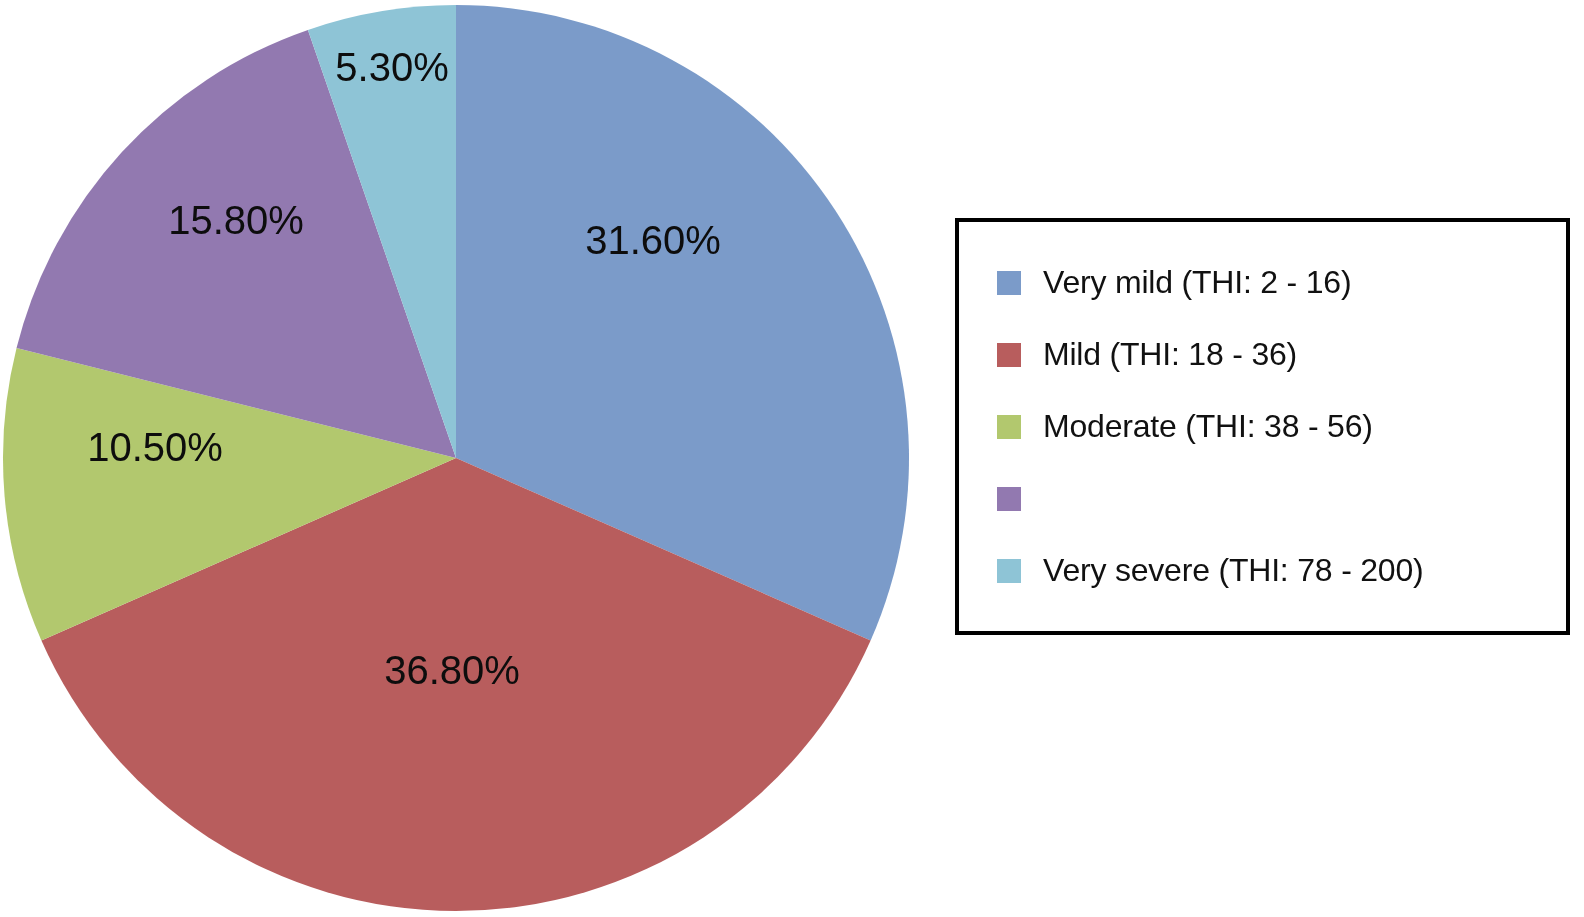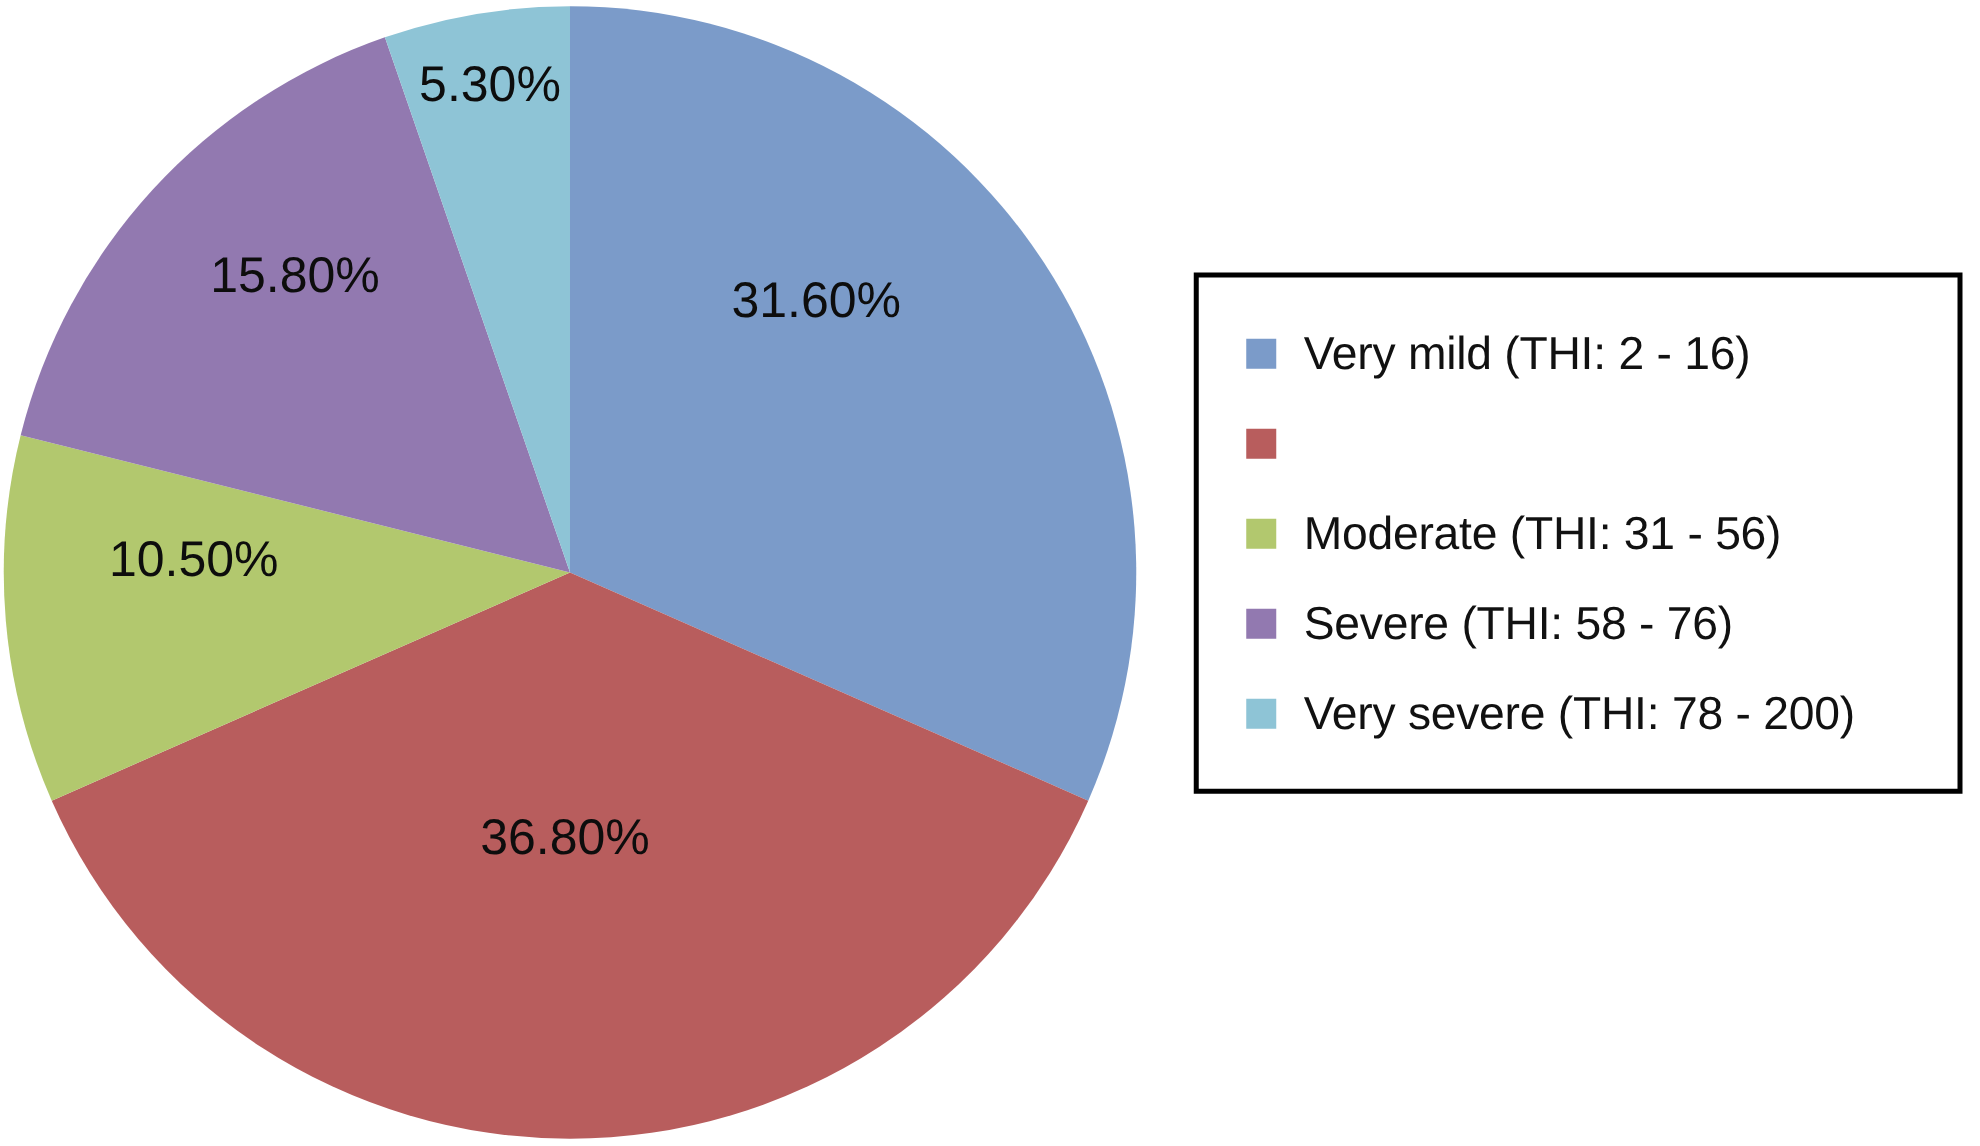--- a/index.html
+++ b/index.html
@@ -49,21 +49,21 @@
     height: 72px;
   }
   .legend-swatch {
     width: 24px;
     height: 24px;
     flex: 0 0 24px;
     margin-right: 22px;
   }
   .legend-label {
     font-family: "Liberation Sans", sans-serif;
-    font-size: 37px;
+    font-size: 32px;
     color: #111111;
     white-space: nowrap;
     letter-spacing: -0.2px;
   }
 </style>
 </head>
 <body>
 
 <div id="root">
 
@@ -85,28 +85,28 @@
   </svg>
 
   <div id="legend-box">
     <div class="legend-items" id="legend-items">
         <div class="legend-item">
           <span class="legend-swatch" style="background: rgb(123, 155, 201);"></span>
           <span class="legend-label">Very mild (THI: 2 - 16)</span>
         </div>
         <div class="legend-item">
           <span class="legend-swatch" style="background: rgb(184, 93, 93);"></span>
+          <span class="legend-label">Mild (THI: 18 - 36)</span>
         </div>
         <div class="legend-item">
           <span class="legend-swatch" style="background: rgb(178, 200, 110);"></span>
-          <span class="legend-label">Moderate (THI: 31 - 56)</span>
+          <span class="legend-label">Moderate (THI: 38 - 56)</span>
         </div>
         <div class="legend-item">
           <span class="legend-swatch" style="background: rgb(146, 121, 176);"></span>
-          <span class="legend-label">Severe (THI: 58 - 76)</span>
         </div>
         <div class="legend-item">
           <span class="legend-swatch" style="background: rgb(142, 196, 214);"></span>
           <span class="legend-label">Very severe (THI: 78 - 200)</span>
         </div>
       </div>
   </div>
 
 </div>
 

